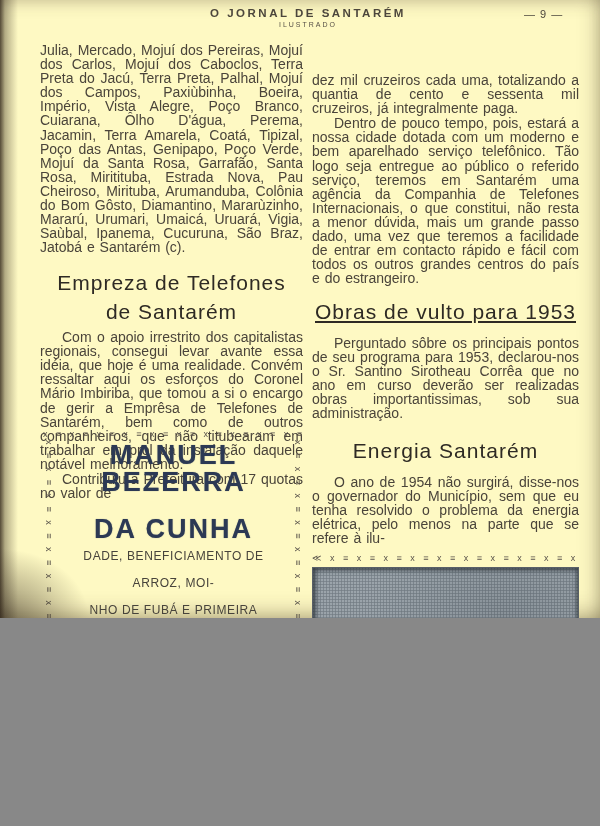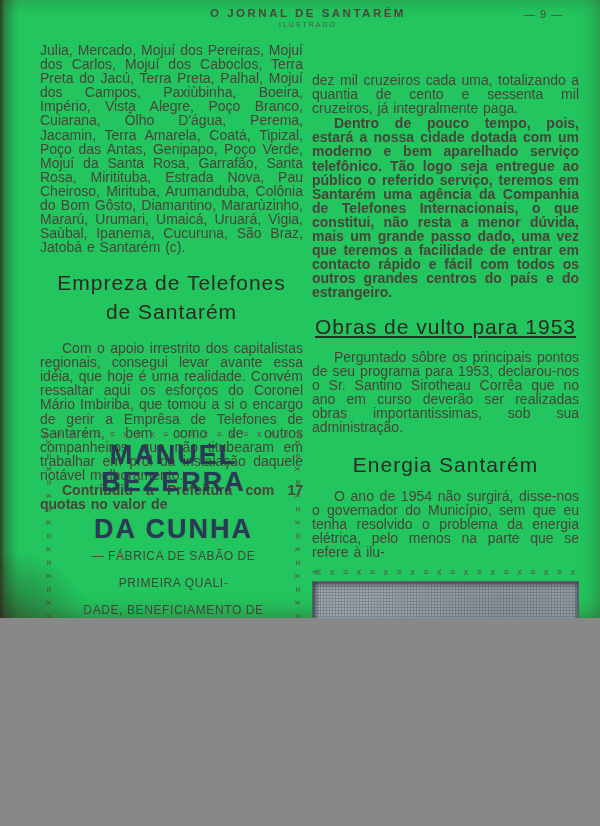--- a/index.html
+++ b/index.html
@@ -1,19 +1,19 @@
 <!DOCTYPE html>
 <html><head>
 <meta charset="utf-8">
 <style>
   * { margin:0; padding:0; box-sizing:border-box; }
   html,body { background:#888; }
   .page {
     position:relative; width:600px; height:618px; overflow:hidden;
-    background:#22c55e;
+    background:#fef9c3;
     font-family:"Liberation Sans", sans-serif;
     color:#474038;
     box-shadow: inset 0 -16px 22px -14px rgba(70,55,35,.45),
                 inset -14px 0 20px -12px rgba(70,55,35,.35),
                 inset 0 12px 18px -12px rgba(70,55,35,.30);
   }
   .gutter-shadow {
     position:absolute; left:0; top:0; bottom:0; width:22px; pointer-events:none; z-index:5;
     background:linear-gradient(to right, rgba(46,35,24,.8), rgba(46,35,24,.35) 5px, rgba(46,35,24,0) 18px);
   }
@@ -30,28 +30,28 @@
   
   .col { position:absolute; top:43px; }
   .col-left  { left:40px; width:263px; }
   .col-right { left:312px; width:267px;margin-top:30px; }
 
   .body-text {
     font-size:14px; line-height:14.1px; text-align:justify;
     color:#4a443a; word-spacing:1px;
   }
   .body-text.indent { text-indent:22px; }
-  .body-text + .body-text { margin-top:1px;font-weight:bold; }
+  .body-text + .body-text { margin-top:1px; }
 
   .headline {
     text-align:center; font-weight:normal; color:#2e2a24;
     font-size:21px; line-height:1.35; letter-spacing:1px;
   }
   .headline .hl-line { display:block; }
-  .hl-telefones { margin:15px 0 15px; }
+  .hl-telefones { margin:15px 0 4px; }
   .hl-obras  { margin:13px 0 9px;text-decoration:underline; }
   .hl-energia{ margin:17px 0 9px; }
 
   
   .pattern {
     color:#58524a; font-size:9px; letter-spacing:3px; line-height:12px;
     white-space:nowrap; overflow:hidden;
   }
   .divider { margin-top:7px; height:12px; }
 
@@ -127,21 +127,20 @@
   <aside class="ad-box">
     <div class="ad-edge ad-edge-top pattern">x ≡ x ≡ x ≡ x ≡ x ≡ x ≡ x ≡ x ≡ x ≡ x ≡ x ≡ x ≡ x ≡ x ≡ x ≡ x ≡ x ≡ x ≡ x ≡ x ≡ x ≡ x</div>
     <div class="ad-edge ad-edge-bottom pattern">x ≡ x ≡ x ≡ x ≡ x ≡ x ≡ x ≡ x ≡ x ≡ x ≡ x ≡ x ≡ x ≡ x ≡ x ≡ x ≡ x ≡ x ≡ x ≡ x ≡ x ≡ x</div>
     <div class="ad-edge ad-edge-left pattern">x ≡ x ≡ x ≡ x ≡ x ≡ x ≡ x ≡ x ≡ x ≡ x ≡ x ≡ x ≡ x ≡ x ≡ x ≡ x ≡ x ≡ x ≡ x ≡ x ≡ x ≡ x ≡ x ≡ x ≡ x ≡ x ≡ x ≡ x ≡ x ≡ x</div>
     <div class="ad-edge ad-edge-right pattern">x ≡ x ≡ x ≡ x ≡ x ≡ x ≡ x ≡ x ≡ x ≡ x ≡ x ≡ x ≡ x ≡ x ≡ x ≡ x ≡ x ≡ x ≡ x ≡ x ≡ x ≡ x ≡ x ≡ x ≡ x ≡ x ≡ x ≡ x ≡ x ≡ x</div>
 
     <div class="ad-content">
       <div class="ad-name ad-name-1">MANUEL BEZERRA</div>
       <div class="ad-name ad-name-2">DA CUNHA</div>
 
-      <div class="ad-line">— FÁBRICA DE SABÃO DE PRIMEIRA QUALI-</div>
       <div class="ad-line">DADE, BENEFICIAMENTO DE ARROZ, MOI-</div>
       <div class="ad-line">NHO DE FUBÁ E PRIMEIRA</div>
 
       <div class="ad-slogan ad-slogan-1">SUAS INSTALAÇÕES SÃO AS MAIS</div>
       <div class="ad-slogan">MODERNAS</div>
 
     </div>
   </aside>
 
   <section class="col col-right">

